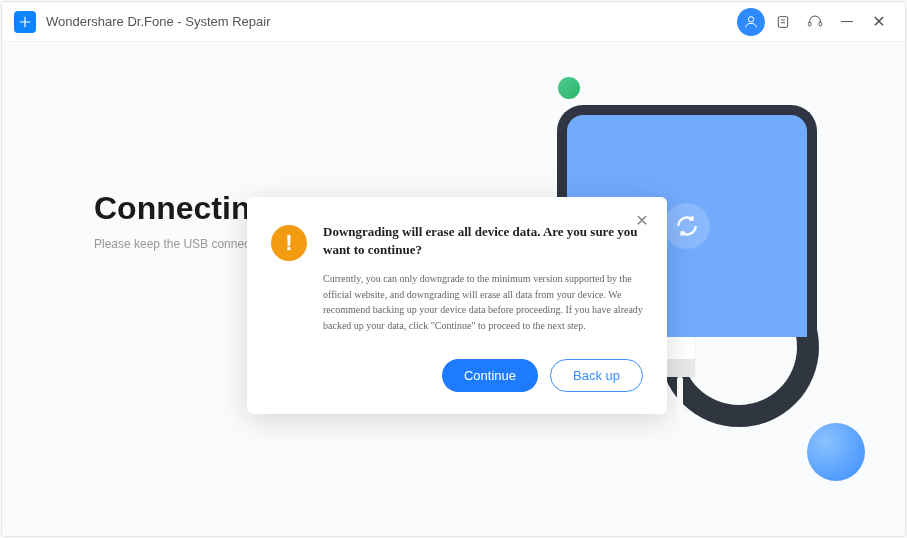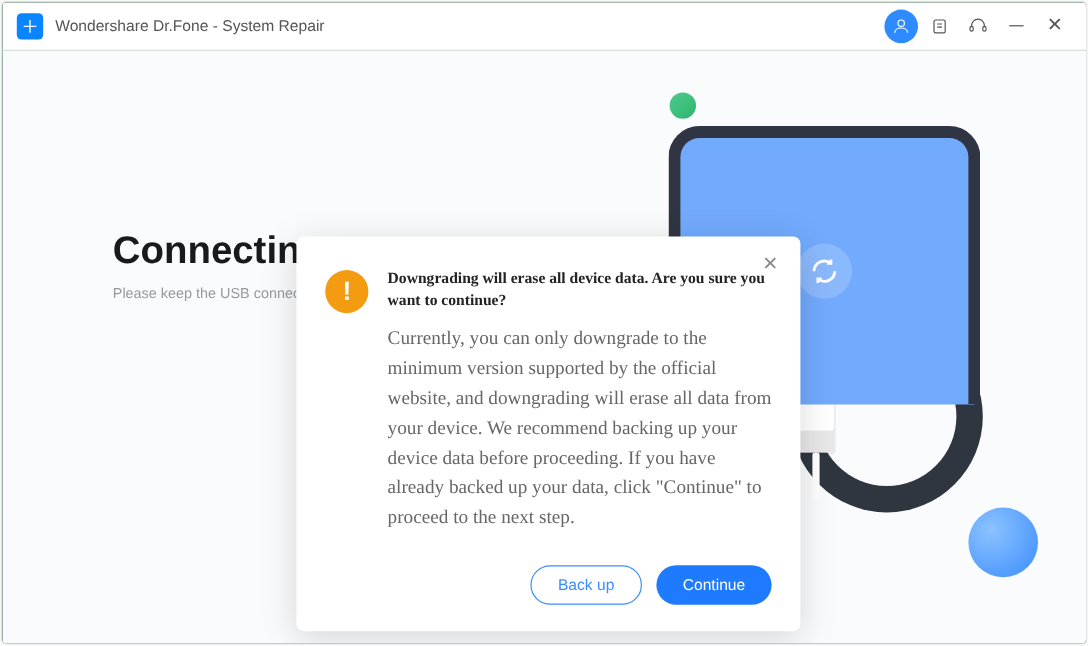--- a/index.html
+++ b/index.html
@@ -8,21 +8,21 @@
       background: #f8f8f8;
       width: 907px;
       height: 538px;
       overflow: hidden;
       position: relative;
     }
     .window {
       width: 905px;
       height: 536px;
       margin: 1px;
-      background: #14532d;
+      background: #fef9c3;
       border: 1px solid #e5e5e5;
       border-radius: 4px;
       position: relative;
       overflow: hidden;
     }
     .titlebar {
       height: 40px;
       background: #fff;
       display: flex;
       align-items: center;
@@ -163,21 +163,21 @@
       color: #fff; font-weight: 800; font-size: 22px;
       margin-top: 2px;
     }
     .modal-text { flex: 1; font-family: Liberation Serif, serif; }
     .modal-title {
       font-size: 13px; font-weight: 700; color: #222;
       line-height: 1.4;
       margin-bottom: 12px;
     }
     .modal-desc {
-      font-size: 16px; color: #666;
+      font-size: 10px; color: #666;
       line-height: 1.55;
     }
     .modal-actions {
       display: flex; justify-content: flex-end; gap: 12px;
       margin-top: 26px;
     }
     .btn {
       min-width: 86px;
       padding: 8px 22px;
       border-radius: 20px;
@@ -264,19 +264,19 @@
         <span>✕</span>
       </div>
       <div class="modal-body">
         <div class="warn-icon">!</div>
         <div class="modal-text">
           <div class="modal-title">Downgrading will erase all device data. Are you sure you want to continue?</div>
           <div class="modal-desc">Currently, you can only downgrade to the minimum version supported by the official website, and downgrading will erase all data from your device. We recommend backing up your device data before proceeding. If you have already backed up your data, click "Continue" to proceed to the next step.</div>
         </div>
       </div>
       <div class="modal-actions">
+        <button class="btn btn-primary">Continue</button>
         <button class="btn btn-secondary">Back up</button>
-        <button class="btn btn-primary">Continue</button>
       </div>
     </div>
 
   </div>
 </div>
 
 </body></html>

